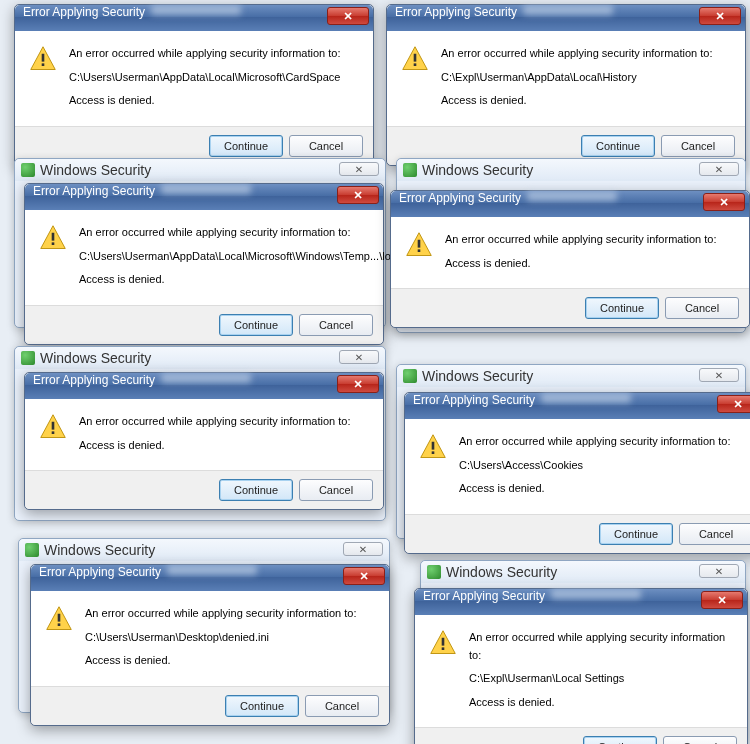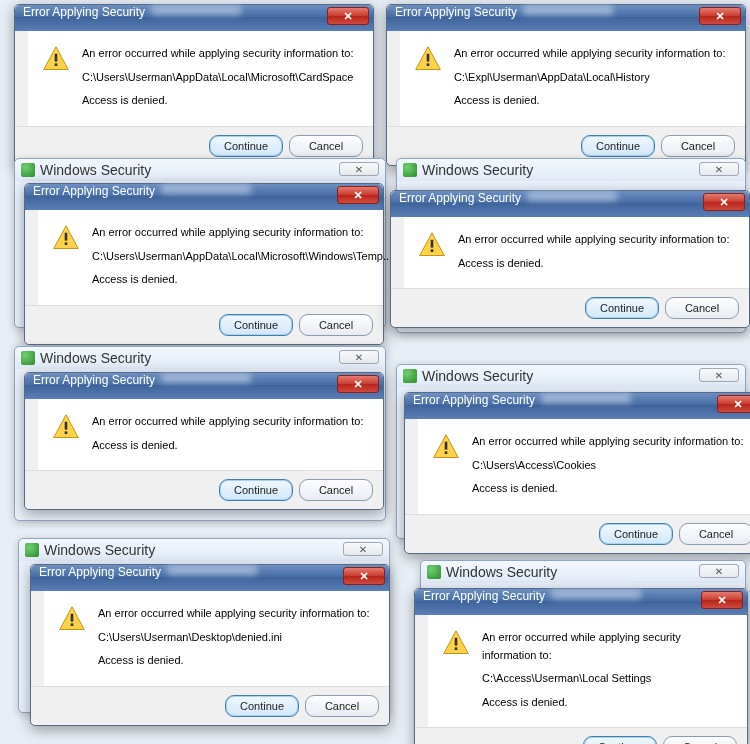--- a/index.html
+++ b/index.html
@@ -78,21 +78,20 @@
     border-radius: 3px;
     display: flex; align-items: center; justify-content: center;
     color: #fff; font-weight: bold; font-size: 11px;
     cursor: pointer;
   }
   .body {
     background: #fff;
     padding: 14px 14px 10px 14px;
     display: flex;
     gap: 12px;
-    margin-left: 13px;
   }
   .warn-icon {
     width: 28px; height: 28px; flex: 0 0 28px;
     position: relative;
   }
   .warn-icon svg { width: 28px; height: 28px; }
   .msg { color: #000; line-height: 1.6; }
   .msg > div { margin-bottom: 6px; }
   .footer {
     background: #f0f0f0;
@@ -100,21 +99,21 @@
     padding: 8px 10px;
     display: flex;
     justify-content: flex-end;
     gap: 6px;
     border-radius: 0 0 5px 5px;
   }
   .btn {
     min-width: 74px;
     height: 22px;
     border: 1px solid #8a9bb2;
-    border-radius: 9px;
+    border-radius: 3px;
     background: linear-gradient(#fdfdfe, #e8ecf2);
     font-size: 11px;
     color: #222;
     display: inline-flex;
     align-items: center; justify-content: center;
     cursor: pointer;
   }
   .btn-default {
     border: 1px solid #3c7fb1;
     box-shadow: inset 0 0 0 1px #a8d2f0;
@@ -411,21 +410,21 @@
   <div class="body">
     <div class="warn-icon">
       <svg viewBox="0 0 32 32">
           <polygon points="16,2 30,28 2,28" fill="#ffd24a" stroke="#b88a00" stroke-width="1"></polygon>
           <rect x="14.5" y="10" width="3" height="9" fill="#333"></rect>
           <rect x="14.5" y="21" width="3" height="3" fill="#333"></rect>
         </svg>
     </div>
     <div class="msg">
       <div>An error occurred while applying security information to:</div>
-      <div>C:\Access\Userman\Local Settings</div>
+      <div>C:\Expl\Userman\Local Settings</div>
       <div>Access is denied.</div>
     </div>
   </div>
   <div class="footer">
     <div class="btn btn-default">
         <span>Continue</span>
       </div>
     <div class="btn">
         <span>Cancel</span>
       </div>

